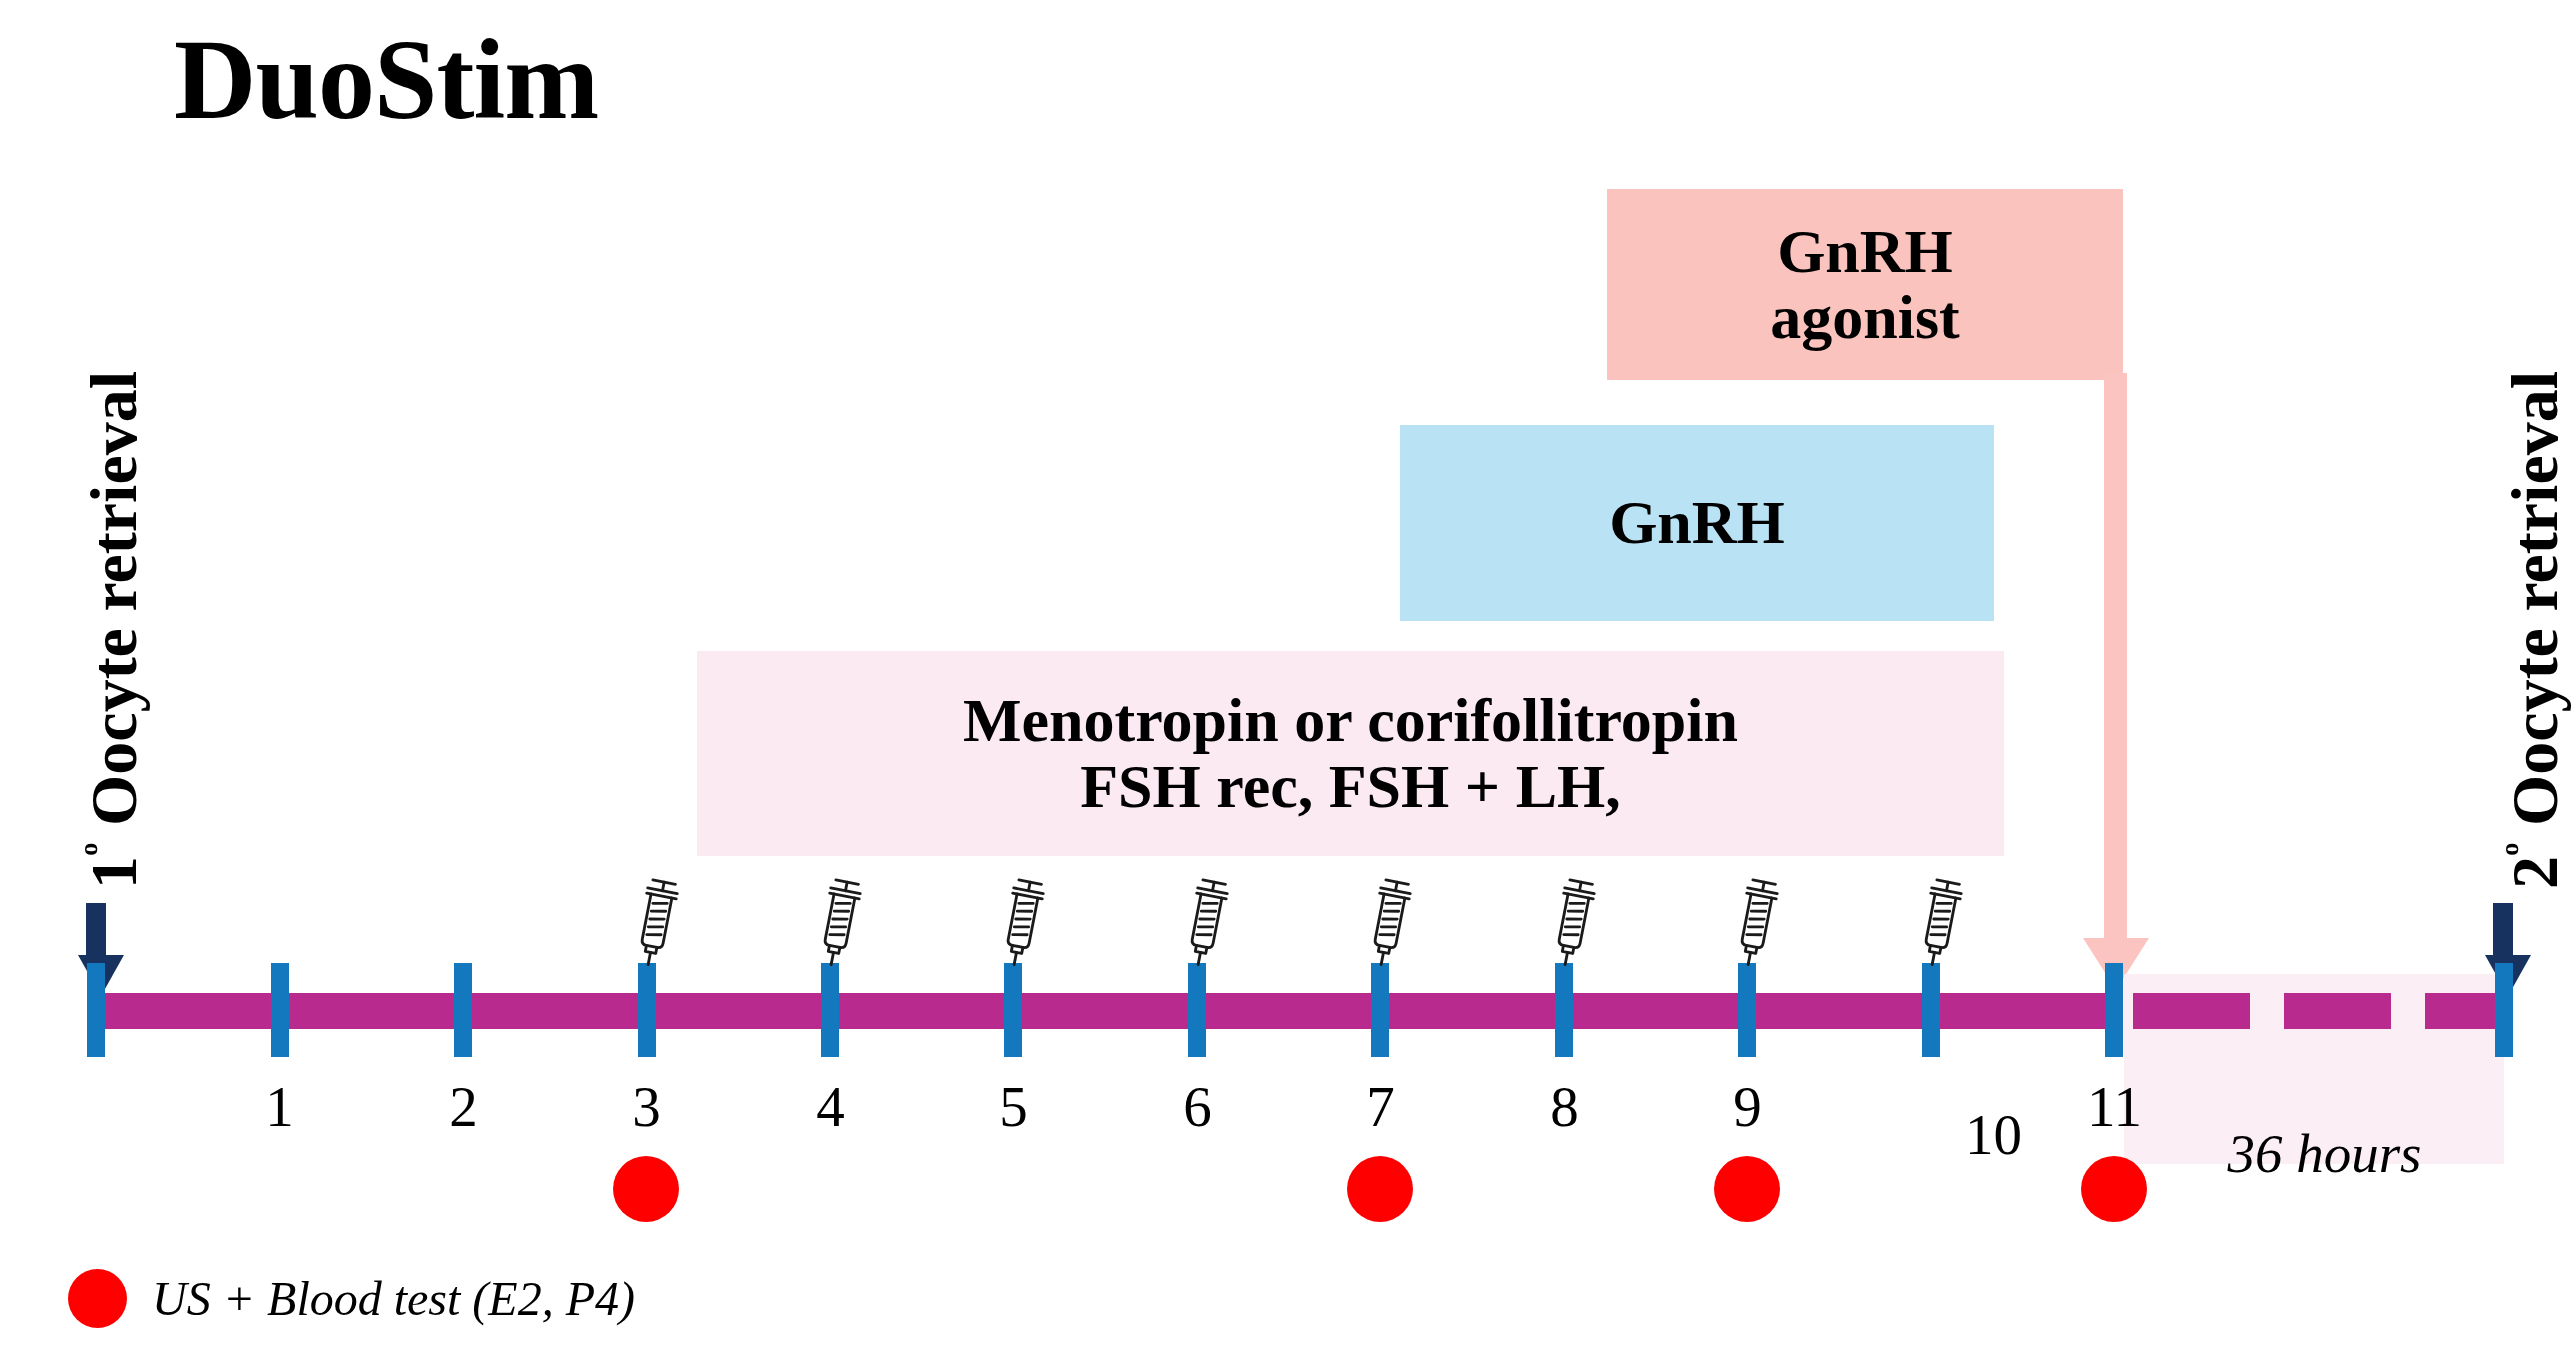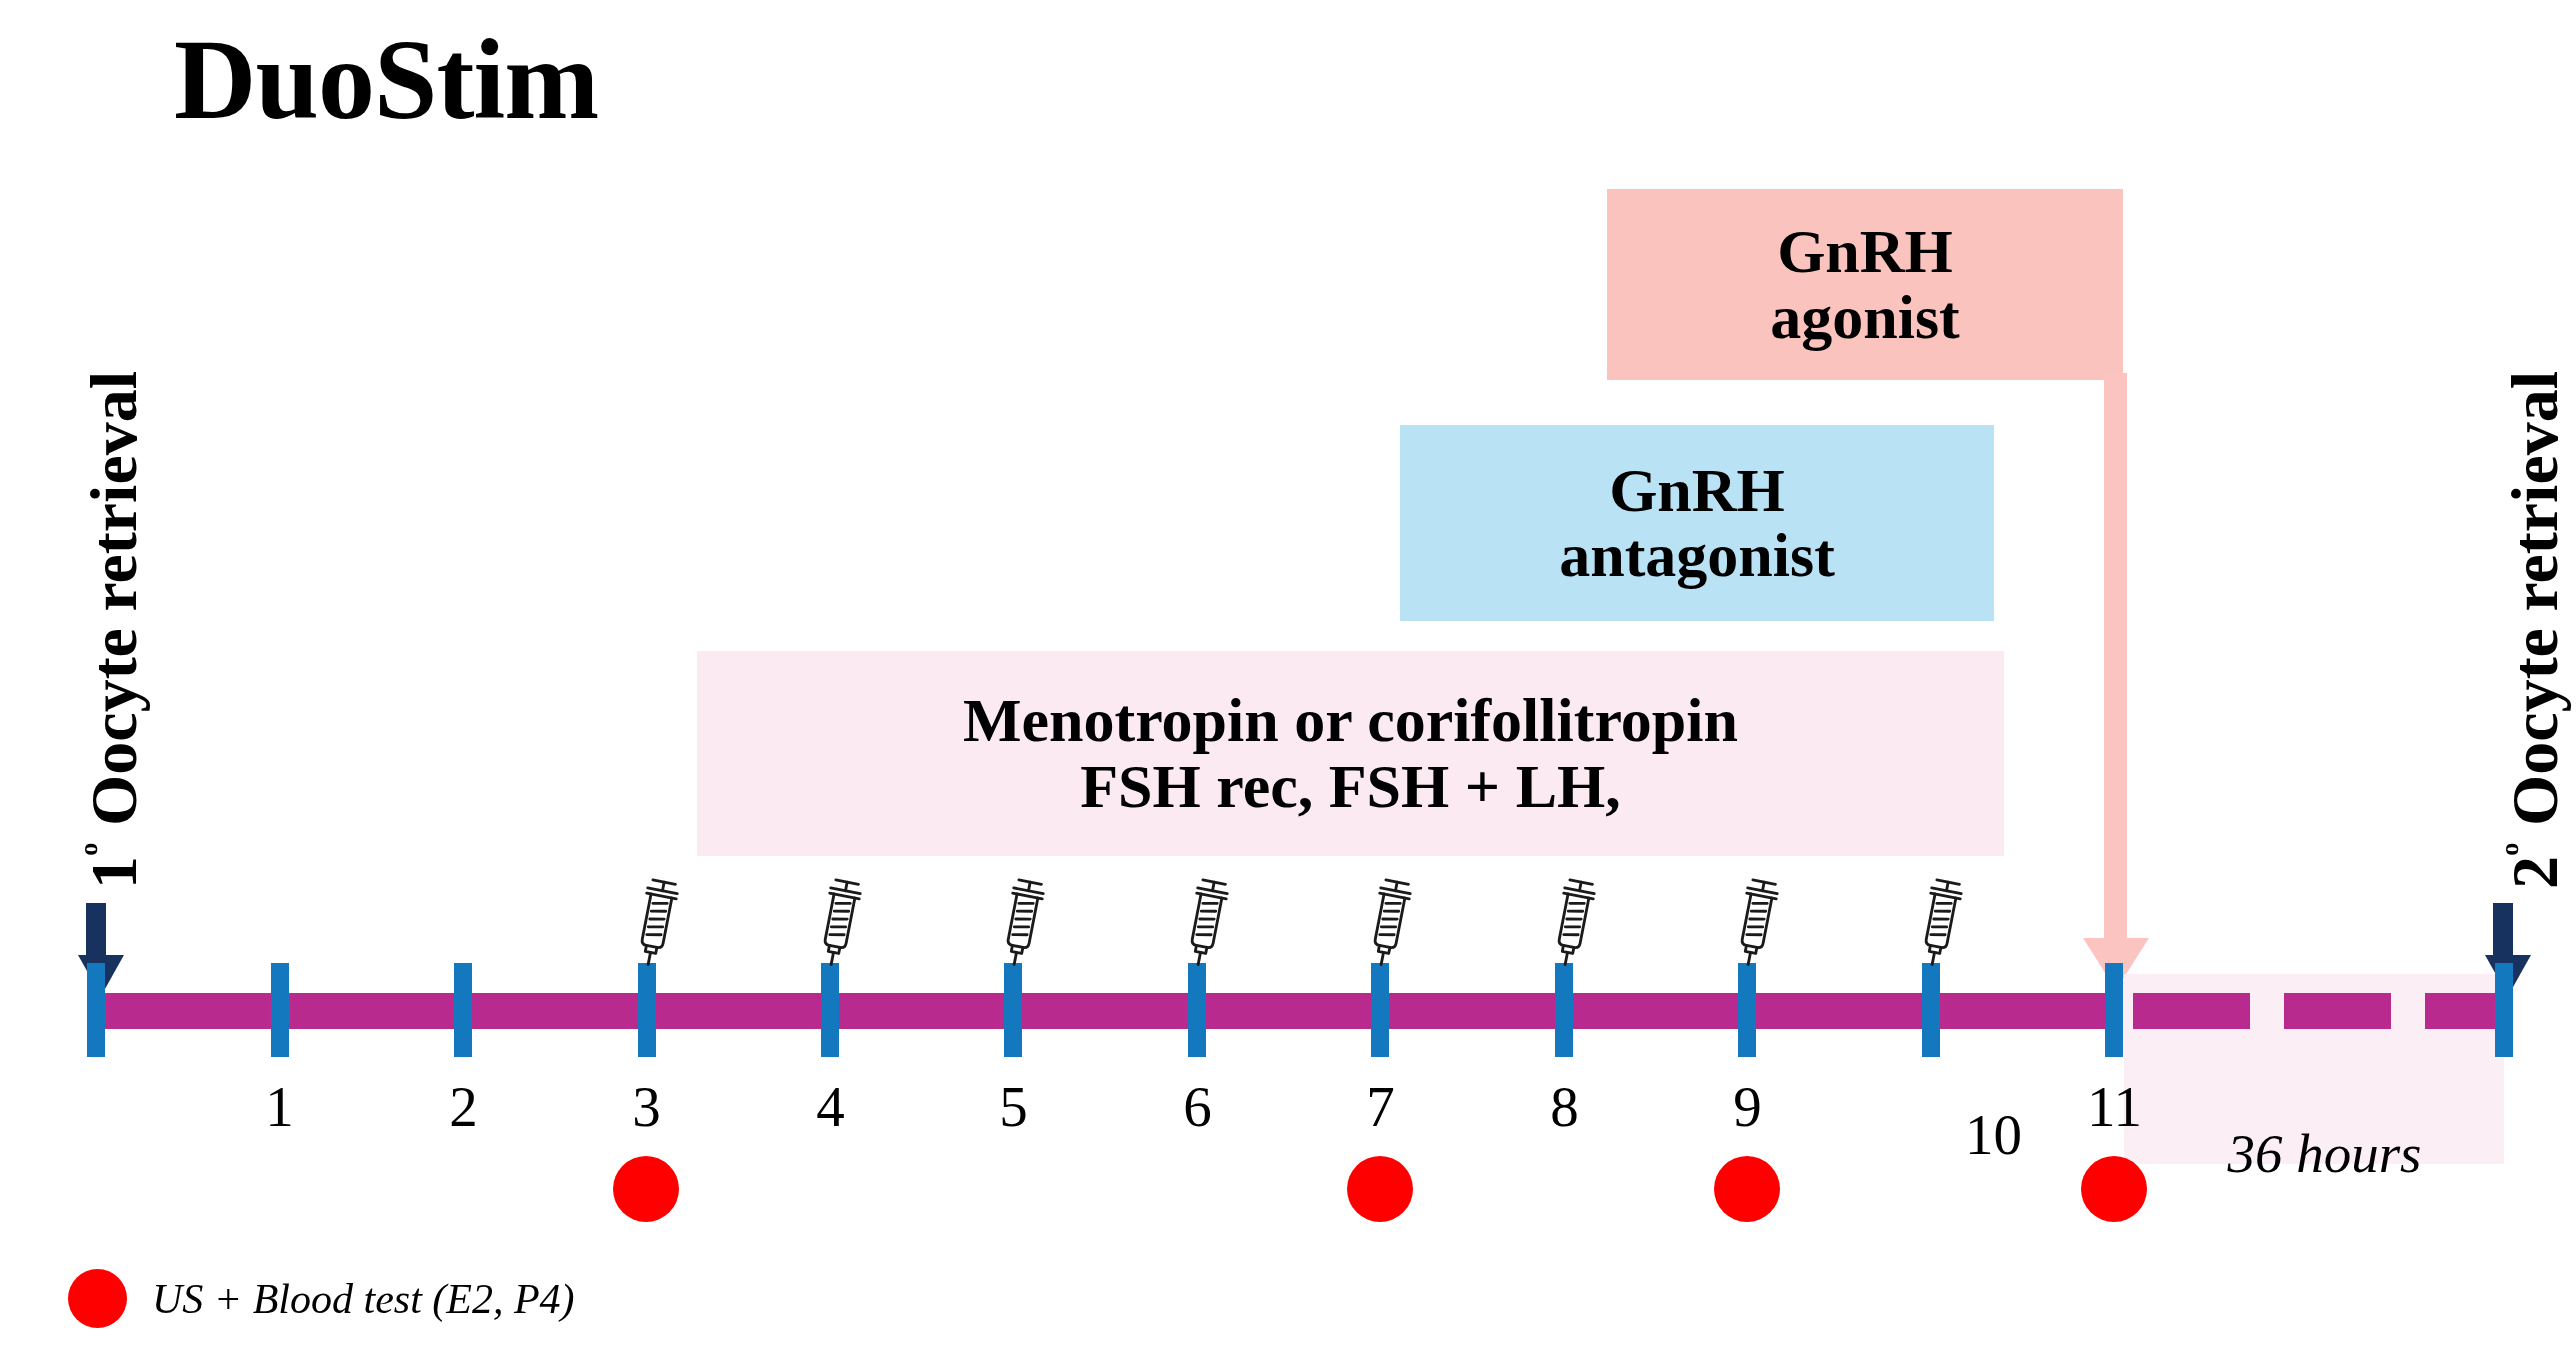--- a/index.html
+++ b/index.html
@@ -55,21 +55,21 @@
   .tick{position:absolute;top:963px;width:18px;height:94px;background:#1378be;}
   .daynum{position:absolute;top:1074px;width:107px;margin-left:-53px;text-align:center;
         font-size:57px;}
   .syringe{position:absolute;top:874px;width:66px;height:92px;}
   .reddot{position:absolute;top:1156px;width:66px;height:66px;margin-left:-33px;
         border-radius:50%;background:#fe0000;}
 
   
   #legend{position:absolute;left:68px;top:1269px;display:flex;align-items:center;gap:25px;}
   #legend-dot{width:59px;height:59px;border-radius:50%;background:#fe0000;flex:0 0 auto;}
-  #legend-text{font-size:42px;font-style:italic;white-space:nowrap;text-align:right;}
+  #legend-text{font-size:48px;font-style:italic;white-space:nowrap;text-align:right;}
 </style>
 </head>
 <body>
 
 <div id="stage">
 
   <div class="title">DuoStim</div>
 
   <div class="vlabel" id="label-left">
     <span>1</span><span class="sup">º</span><span> Oocyte retrieval</span>
@@ -94,21 +94,20 @@
     </div>
   </div>
   <div id="agonist-arrow">
     <div class="shaft"></div>
     <div class="head"></div>
   </div>
 
   <div class="tbox" id="box-antagonist">
     <div>
       <div>GnRH</div>
-      <div>antagonist</div>
     </div>
   </div>
 
   <div class="tbox" id="box-fsh">
     <div>
       <div>Menotropin or corifollitropin</div>
       <div>FSH rec, FSH + LH,</div>
     </div>
   </div>
 

